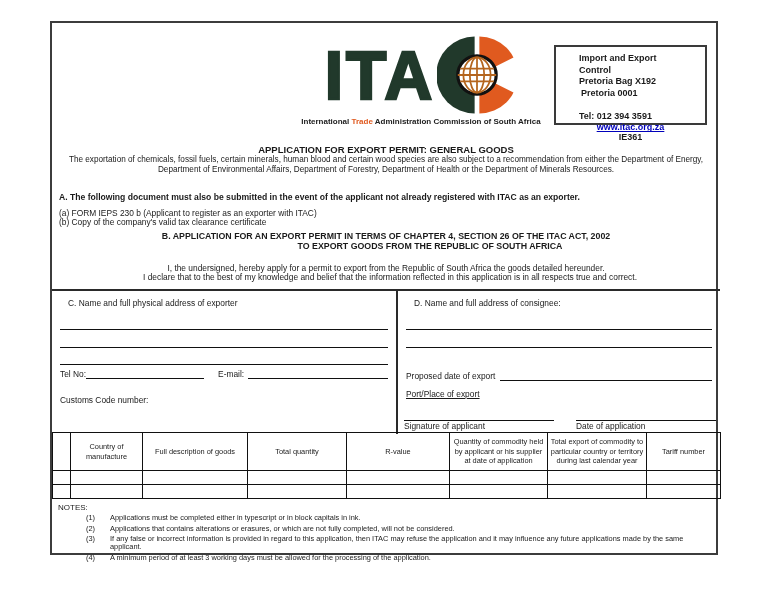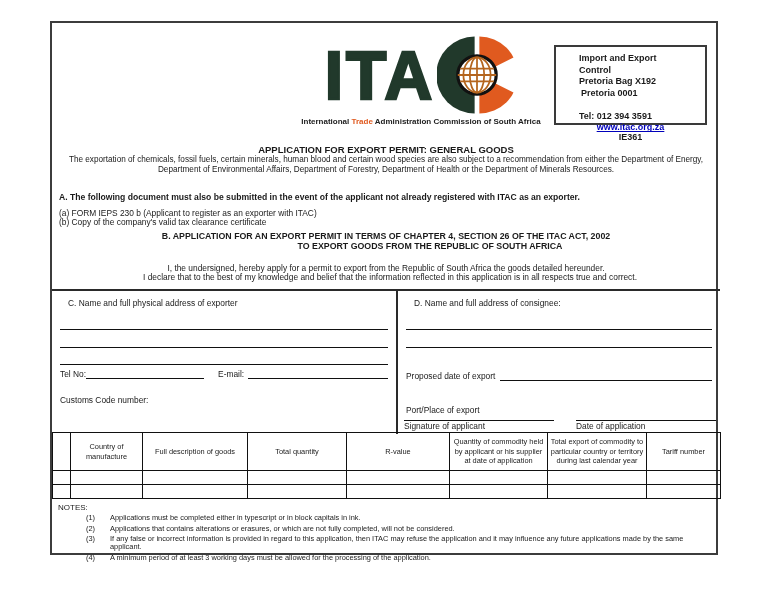--- a/index.html
+++ b/index.html
@@ -138,21 +138,21 @@
     </div>
 
     <div class="col-d">
       <div class="col-head">D. Name and full  address of consignee:</div>
       <div class="rule" style="left:8px; top:38px; width:306px;"></div>
       <div class="rule" style="left:8px; top:56px; width:306px;"></div>
       <div class="frow" style="left:8px; top:80px; width:306px;">
         <span>Proposed date of export</span>
         <span class="fill" style="flex:1; margin-left:5px;"></span>
       </div>
-      <div class="frow" style="left:8px; top:114px;">
+      <div class="frow" style="left:8px; top:98px;text-decoration:underline;">
         <span>Port/Place of export</span>
       </div>
       <div class="frow" style="left:6px; top:118px; width:312px;">
         <div class="sigblock" style="width:150px;">
           <span class="fill"></span>
           <span>Signature of applicant</span>
         </div>
         <div class="sigblock" style="width:140px; margin-left:22px;">
           <span class="fill"></span>
           <span>Date of application</span>

